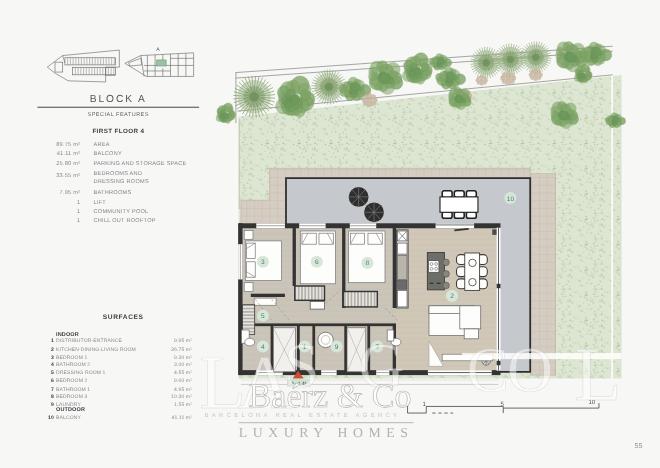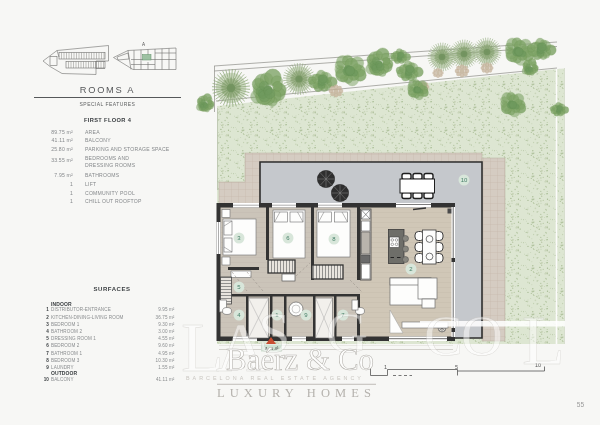--- a/index.html
+++ b/index.html
@@ -647,21 +647,21 @@
 </g>
 <g>
 <text x="226" y="370" font-size="31" fill="#fdfdfc" stroke="#b3b0ab" stroke-width="0.55">Baérz &amp; Co</text>
 <text x="186" y="379.5" font-size="5.4" letter-spacing="3.0" fill="#c9c6c1" font-family="Liberation Sans, sans-serif">BARCELONA REAL ESTATE AGENCY</text>
 <rect x="217" y="383.8" width="159" height="0.9" fill="#b9b6b1"></rect>
 <text x="217" y="397" font-size="12.5" letter-spacing="5.1" fill="#b5b2ad">LUXURY HOMES</text>
 </g>
 </g>
 </svg>
 
-<div class="abs" style="left:34px;top:85px;width:147px;text-align:center;font-size:9.3px;letter-spacing:1.7px;color:#56585a;">ROOMS A</div>
+<div class="abs" style="left:34px;top:85px;width:147px;text-align:center;font-size:9.3px;letter-spacing:1.7px;color:#56585a;">BLOCK A</div>
 <div class="abs" style="left:34px;top:97px;width:147px;height:1px;background:#56585a;"></div>
 
 <div class="abs" style="left:34px;top:100.5px;width:147px;text-align:center;font-size:5px;letter-spacing:0.45px;color:#606263;">SPECIAL FEATURES</div>
 
 <div class="abs" style="left:84px;top:117px;font-size:5.7px;font-weight:bold;letter-spacing:0.35px;color:#3c4043;">FIRST FLOOR 4</div>
 
 <div class="abs" style="left:40px;top:128.5px;font-size:5.1px;letter-spacing:0.22px;color:#85888b;">
 <div style="position:relative;height:72px;width:150px;">
 <div class="abs" style="left:0px;width:33px;text-align:right;top:0px;">89.75 m²</div>
       <div class="abs" style="left:45px;top:0px;">AREA</div>

